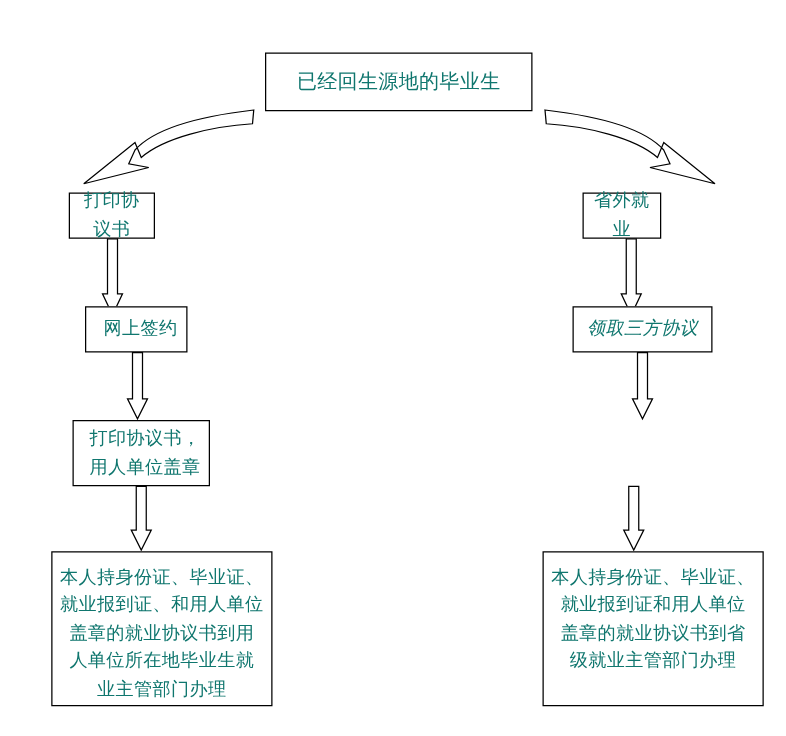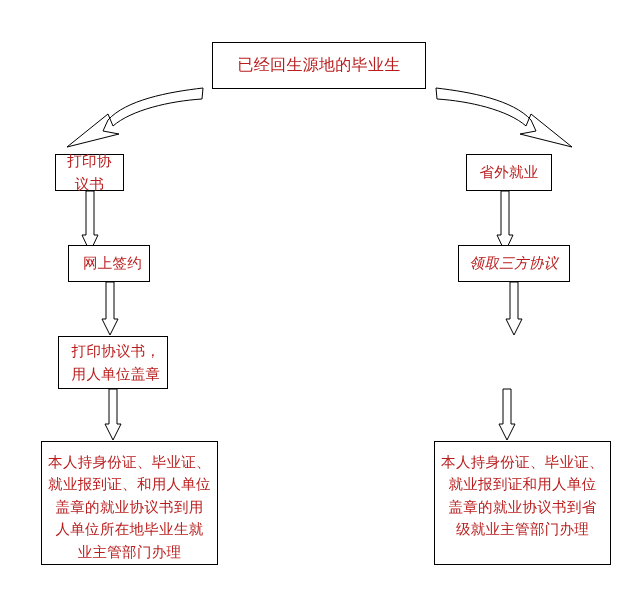--- a/index.html
+++ b/index.html
@@ -18,21 +18,21 @@
   }
   .node {
     position: absolute;
     box-sizing: border-box;
     border: 1px solid #000000;
     background: #ffffff;
     display: flex;
     align-items: center;
     justify-content: center;
     text-align: center;
-    color: #b91c1c;
+    color: #0f766e;
     font-size: 14.5px;
     line-height: 1.55;
     letter-spacing: 0.3px;
     white-space: pre-line;
     padding: 2px 4px;
   }
   .node.top-aligned {
     align-items: flex-start;
     padding-top: 9px;
     margin-left: 16px;
@@ -101,21 +101,21 @@
   <svg class="arrow-svg" style="left:104px; top:389px; width:18px; height:52px;" viewBox="0 0 18 52">
     <polygon points="5,0 13,0 13,35 17,35 9,51 1,35 5,35"></polygon>
   </svg>
 
   <div class="node top-aligned" style="left:25px; top:441px; width:177px; height:124px;">本人持身份证、毕业证、
 就业报到证、和用人单位
 盖章的就业协议书到用
 人单位所在地毕业生就
 业主管部门办理</div>
 
-  <div class="node" style="left:466px; top:154px; width:86px; height:37px;text-align:center;">省外就业</div>
+  <div class="node" style="left:466px; top:154px; width:63px; height:37px;text-align:center;">省外就业</div>
 
   <svg class="arrow-svg" style="left:496px; top:191px; width:18px; height:62px;" viewBox="0 0 18 62">
     <polygon points="5,0 13,0 13,44 17,44 9,61 1,44 5,44"></polygon>
   </svg>
 
   <div class="node" style="left:458px; top:245px; width:112px; height:37px;font-style:italic;">领取三方协议</div>
 
   <svg class="arrow-svg" style="left:505px; top:282px; width:18px; height:54px;" viewBox="0 0 18 54">
     <polygon points="5,0 13,0 13,37 17,37 9,53 1,37 5,37"></polygon>
   </svg>

